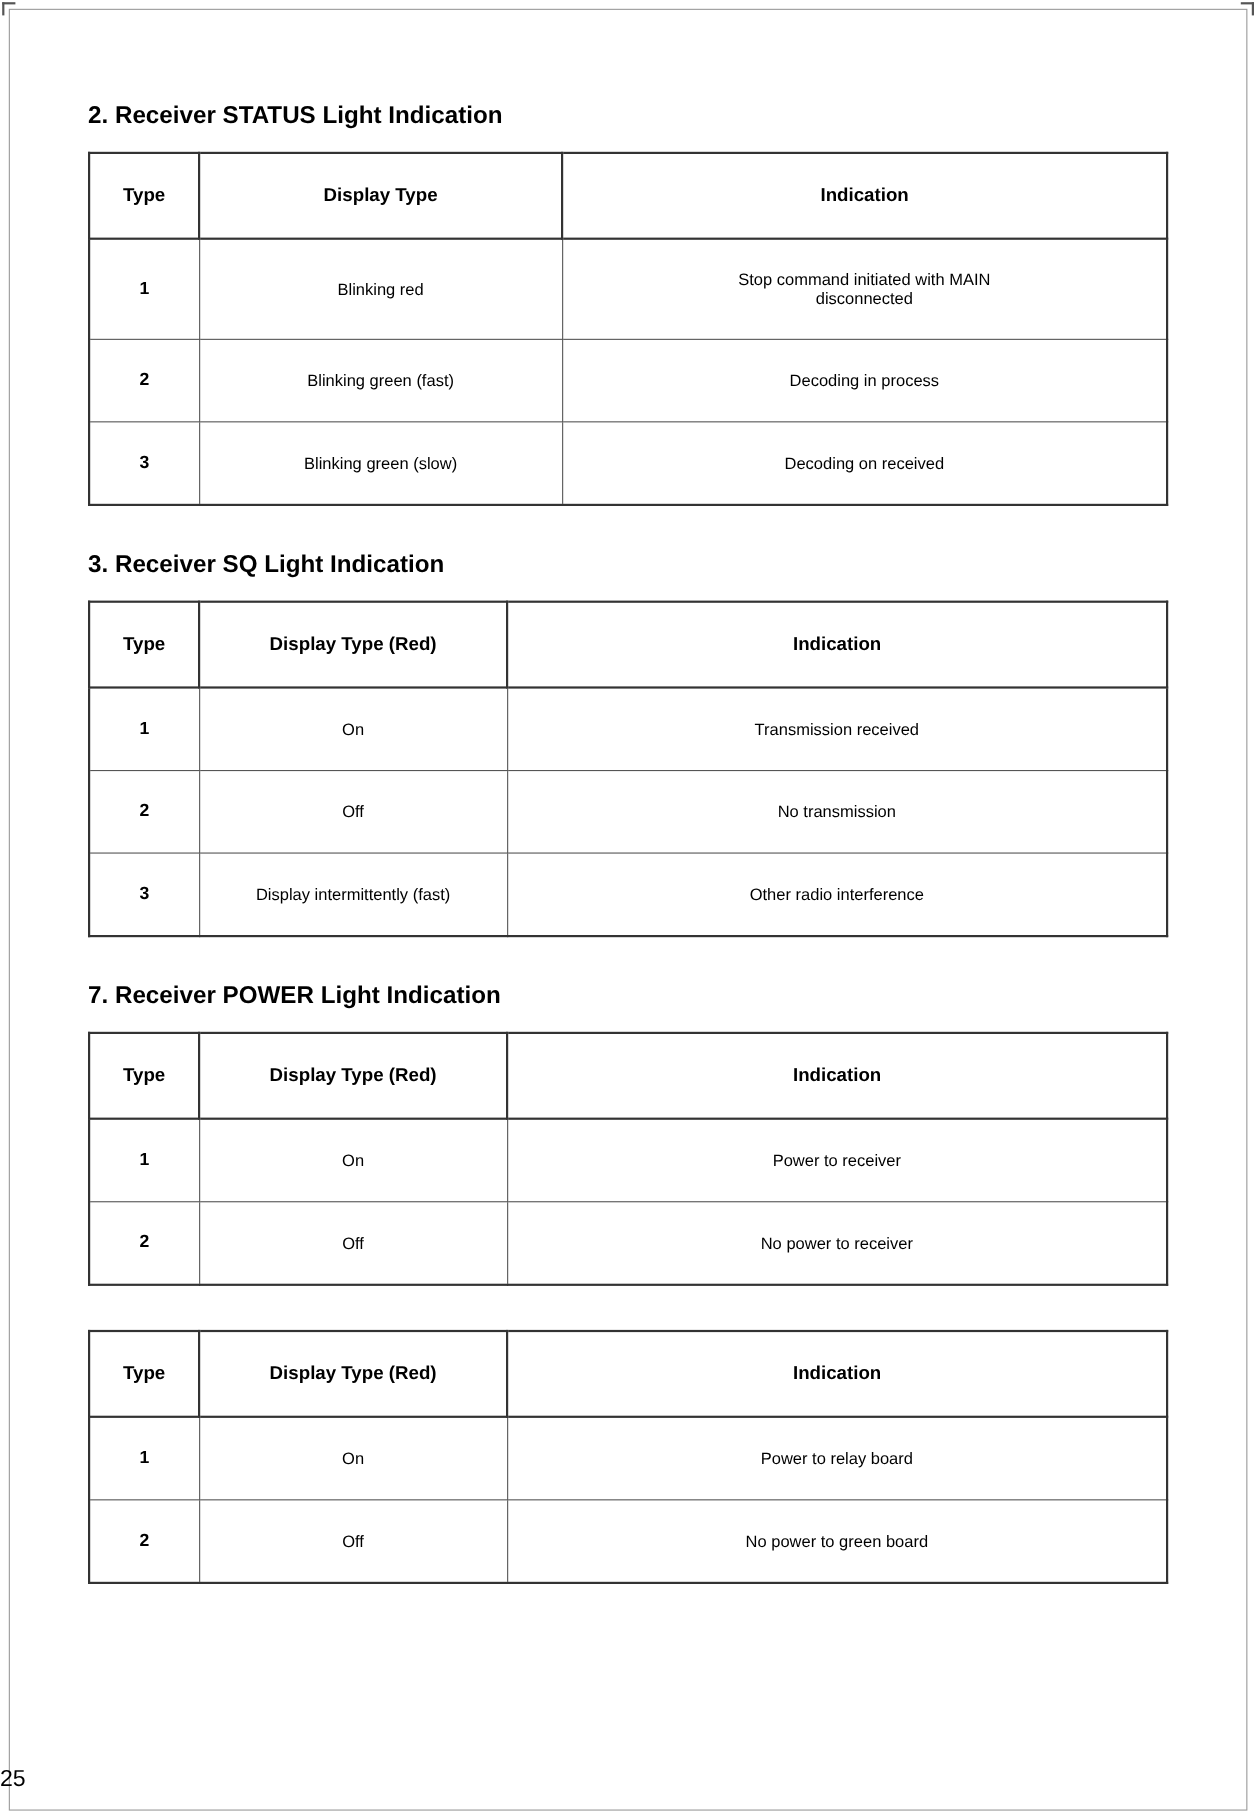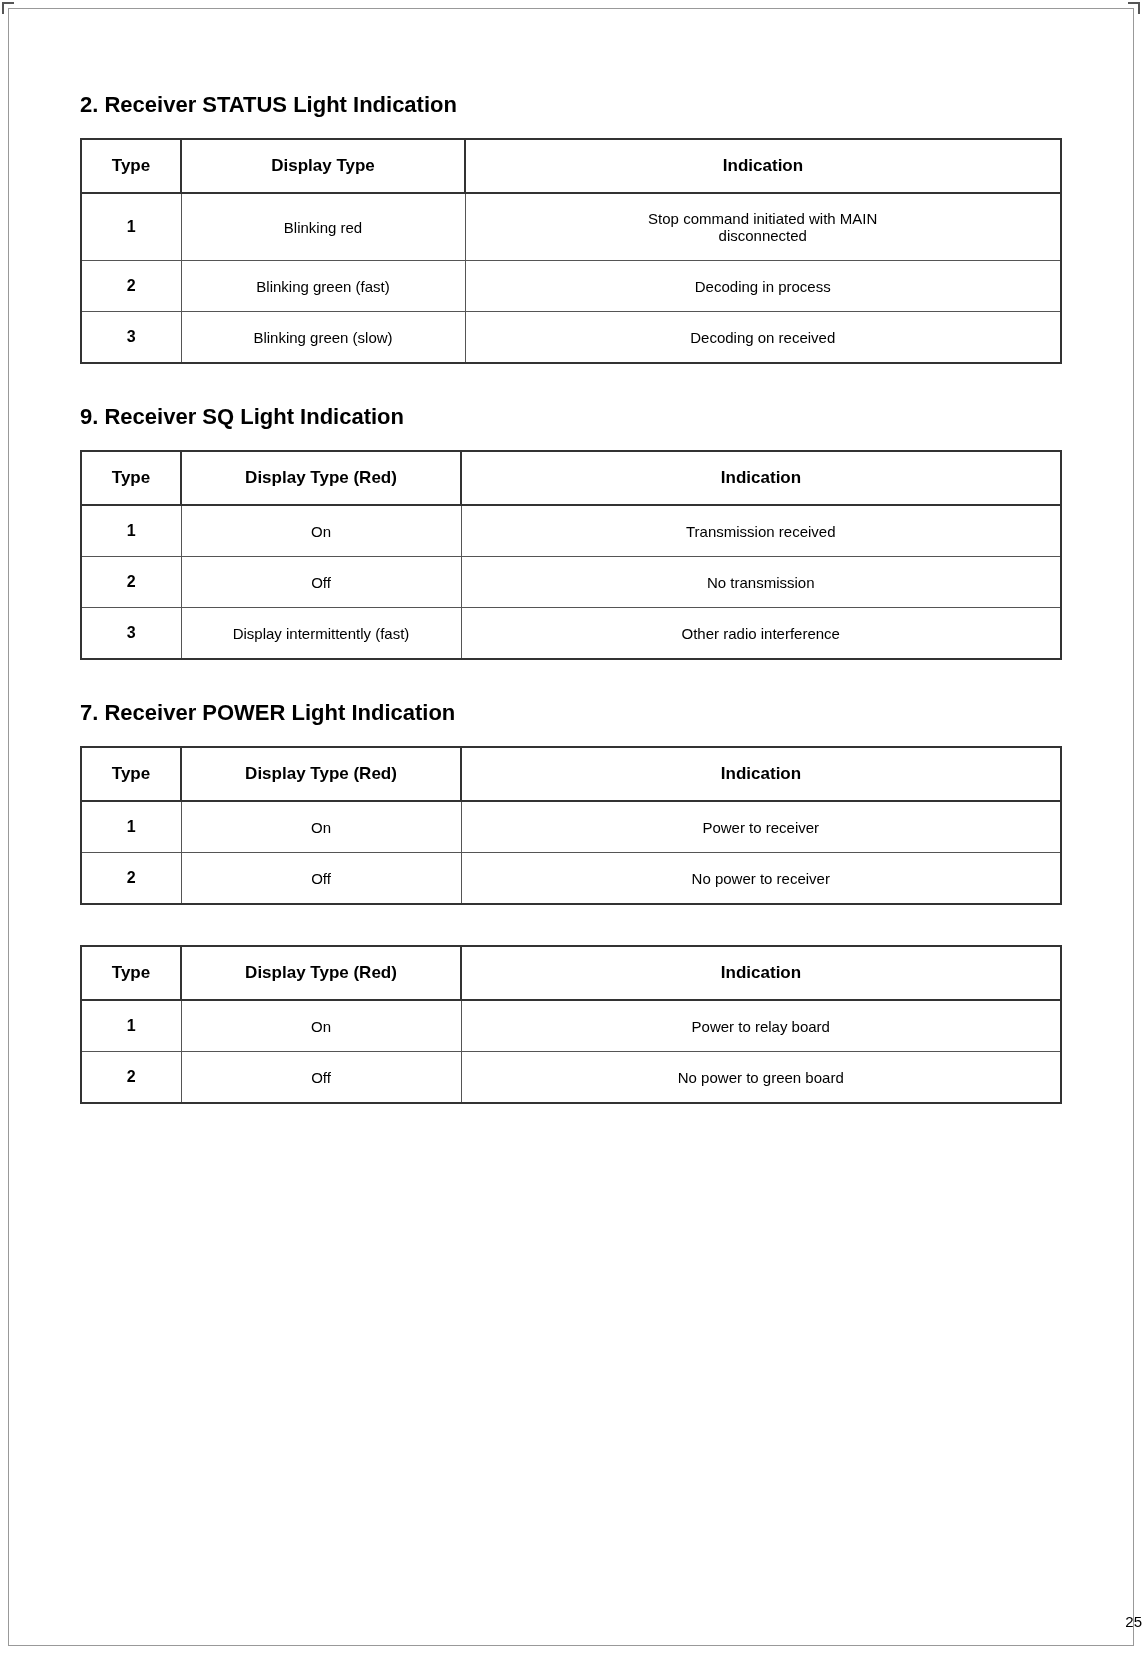--- a/index.html
+++ b/index.html
@@ -63,21 +63,21 @@
     table {
       width: 100%;
       border-collapse: collapse;
       border: 2px solid #333;
       margin-top: 10px;
     }
 
     th, td {
       border: 1px solid #555;
       text-align: center;
-      padding: 16px 10px;
+      padding: 28px 10px;
       font-size: 15px;
     }
 
     thead th {
       font-weight: bold;
       font-size: 17px;
       background: #fff;
       border: 2px solid #333;
     }
 
@@ -85,26 +85,26 @@
       font-weight: normal;
       background: #fff;
     }
 
     tbody tr td:first-child {
       font-weight: bold;
       font-size: 16px;
     }
 
     .page-number {
-      text-align: right;
+      text-align: left;
       position: absolute;
       bottom: 24px;
       left: 0;
       right: 0;
-      font-size: 15px;
+      font-size: 21px;
     }
 
     .content-wrapper {
       padding-top: 20px;
     }
   </style>
 </head>
 <body>
 
 <div class="page-border"></div>
@@ -112,21 +112,21 @@
 <div class="corner-mark-tr"></div>
 
 <div class="content-wrapper">
 
 <div class="section">
       <div class="section-title">2.    Receiver STATUS Light Indication</div>
       <table>
         <thead>
           <tr>
             <th style="width: 100px;">Type</th>
-            <th style="width: 284px; margin-left: 24px;">Display Type</th>
+            <th style="width: 330px; margin-left: 24px;">Display Type</th>
             <th>Indication</th>
           </tr>
         </thead>
         <tbody>
           <tr>
             <td>1</td>
             <td>Blinking red</td>
             <td>Stop command initiated with MAIN<br>disconnected</td>
           </tr>
           <tr>
@@ -136,21 +136,21 @@
           </tr>
           <tr>
             <td>3</td>
             <td>Blinking green (slow)</td>
             <td>Decoding on received</td>
           </tr>
         </tbody>
       </table>
     </div>
     <div class="section">
-      <div class="section-title">9.    Receiver SQ Light Indication</div>
+      <div class="section-title">3.    Receiver SQ Light Indication</div>
       <table>
         <thead>
           <tr>
             <th style="width: 100px;">Type</th>
             <th style="width: 280px;">Display Type (Red)</th>
             <th>Indication</th>
           </tr>
         </thead>
         <tbody>
           <tr>

